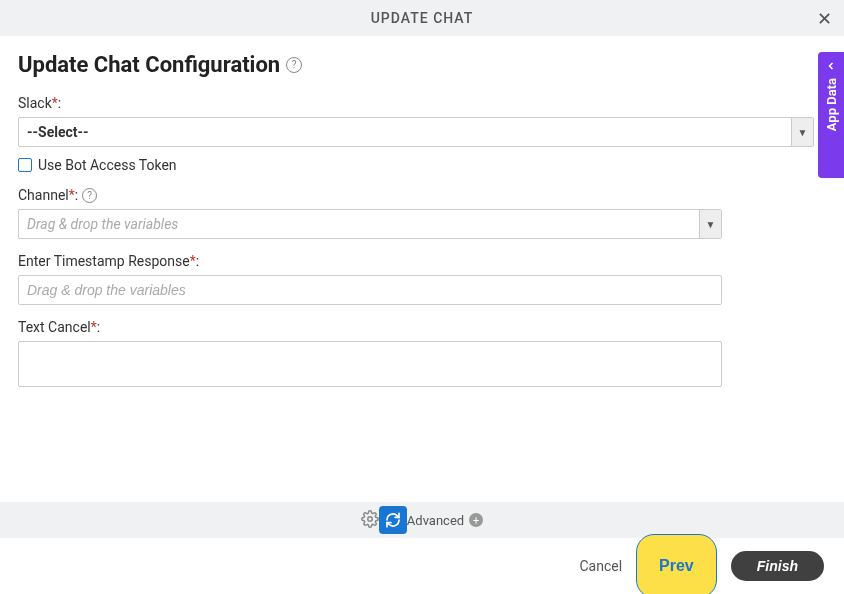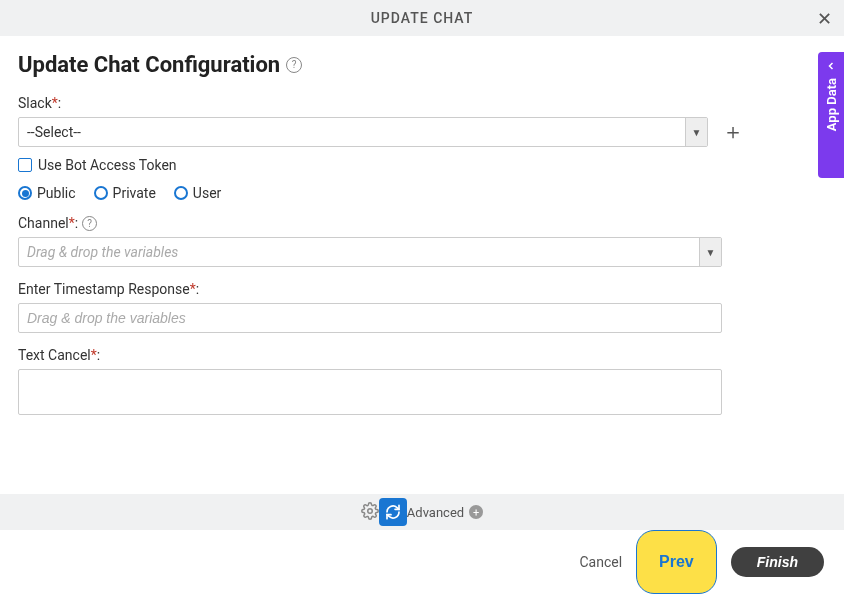--- a/index.html
+++ b/index.html
@@ -41,21 +41,21 @@
 .text-input::placeholder { color: #aaa; font-style: italic; }
 .textarea { width: 100%; height: 46px; border: 1px solid #ccc; border-radius: 2px; padding: 6px 8px; resize: none; font-family: inherit; font-size: 14px; }
 
 .footer { position: absolute; left: 0; right: 0; bottom: 0; }
 .footer-toolbar { background: #f0f1f2; height: 36px; display: flex; align-items: center; justify-content: center; }
 .gear-icon { cursor: pointer; }
 .refresh-box { width: 28px; height: 28px; background: #1976d2; border-radius: 4px; display: flex; align-items: center; justify-content: center; cursor: pointer; }
 .advanced-row { display: flex; align-items: center; gap: 5px; cursor: pointer; color: #555; font-size: 13px; }
 .adv-plus { width: 14px; height: 14px; background: #999; border-radius: 50%; color: #fff; display: flex; align-items: center; justify-content: center; font-size: 11px; line-height: 1; }
 
-.button-bar { height: 64px; display: flex; align-items: center; justify-content: flex-end; gap: 14px; padding: 0 20px; background: #fff; }
+.button-bar { height: 56px; display: flex; align-items: center; justify-content: flex-end; gap: 14px; padding: 0 20px; background: #fff; }
 .btn-text { color: #555; cursor: pointer; font-size: 14px; }
 .btn-outline { border: 1.5px solid #1976d2; color: #1976d2; background: #fde047; border-radius: 18px; padding: 22px 22px; font-size: 16px; font-weight: 600; cursor: pointer; }
 .btn-primary { background: #404040; color: #fff; border: none; border-radius: 18px; padding: 7px 26px; font-size: 14px; font-weight: 600; cursor: pointer; font-style: italic; }
 
 .side-tab { position: absolute; right: 0; top: 52px; width: 26px; height: 126px; background: #7c3aed; border-radius: 4px 0 0 4px; display: flex; flex-direction: column; align-items: center; justify-content: flex-start; padding-top: 8px; cursor: pointer; }
 .side-tab svg { margin-bottom: 6px; }
 .side-tab-text { writing-mode: vertical-rl; transform: rotate(180deg); color: #fff; font-size: 13px; font-weight: 600; }
 
 .channel-wrap { width: 704px; }
 .timestamp-wrap, .textmsg-wrap { width: 704px; }
@@ -75,45 +75,29 @@
     <span class="help-circle">?</span>
   </div>
 
   <div class="field-block">
     <div class="field-label-row">
       <span>Slack</span>
       <span class="req">*</span>
       <span>:</span>
     </div>
     <div class="select-row">
-      <div class="select-box" style="width:690px;flex:none;">
+      <div class="select-box" style="width:796px;flex:none;font-weight:bold;">
         <div class="select-text">--Select--</div>
         <div class="select-caret">▼</div>
       </div>
       <span class="plus-btn">＋</span>
     </div>
     <div class="checkbox-row">
       <span class="cb"></span>
       <span class="cb-label">Use Bot Access Token</span>
-    </div>
-    <div class="radio-row">
-      <div class="radio-item">
-        <span class="radio-outer">
-            <span class="radio-inner"></span>
-          </span>
-        <span class="radio-label">Public</span>
-      </div>
-      <div class="radio-item">
-        <span class="radio-outer"></span>
-        <span class="radio-label">Private</span>
-      </div>
-      <div class="radio-item">
-        <span class="radio-outer"></span>
-        <span class="radio-label">User</span>
-      </div>
     </div>
   </div>
 
   <div class="field-block channel-wrap">
     <div class="field-label-row">
       <span>Channel</span>
       <span class="req">*</span>
       <span>:</span>
       <span class="help-inline">?</span>
     </div>

